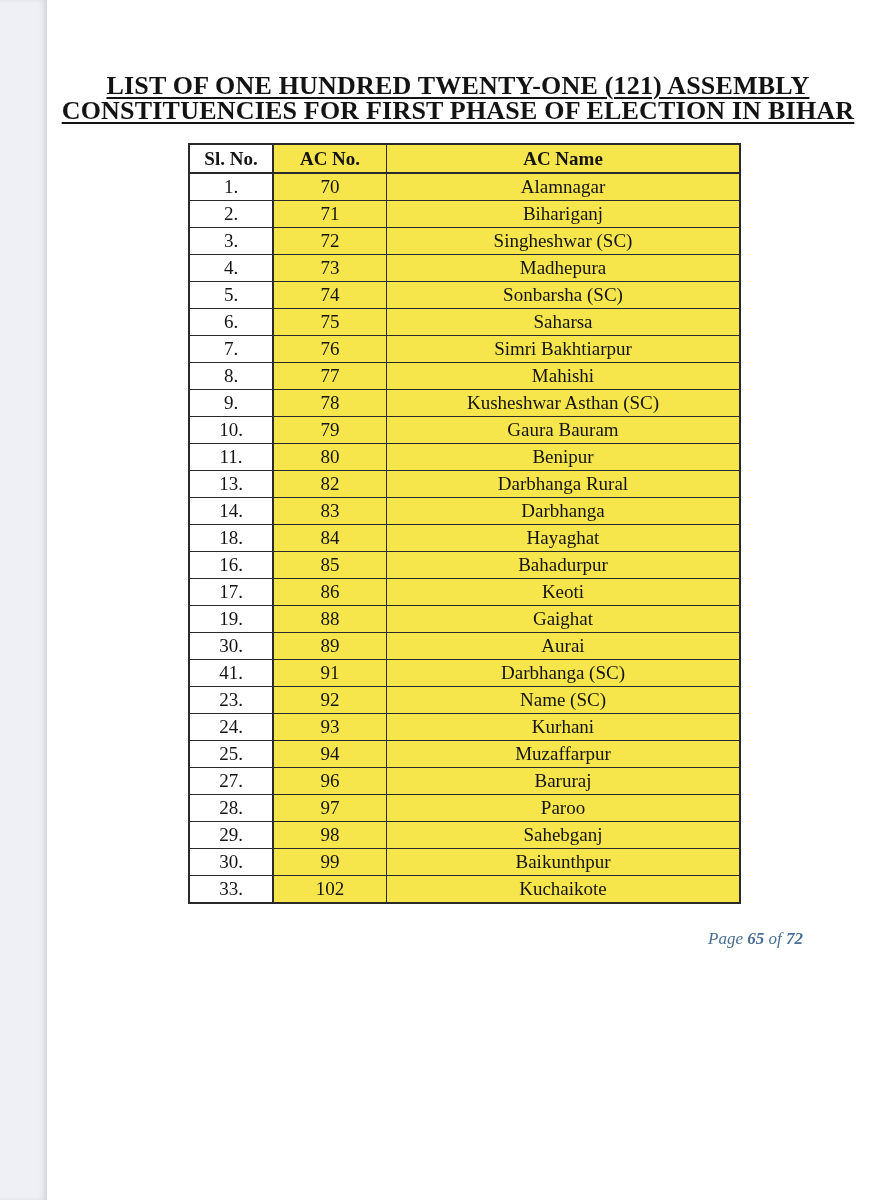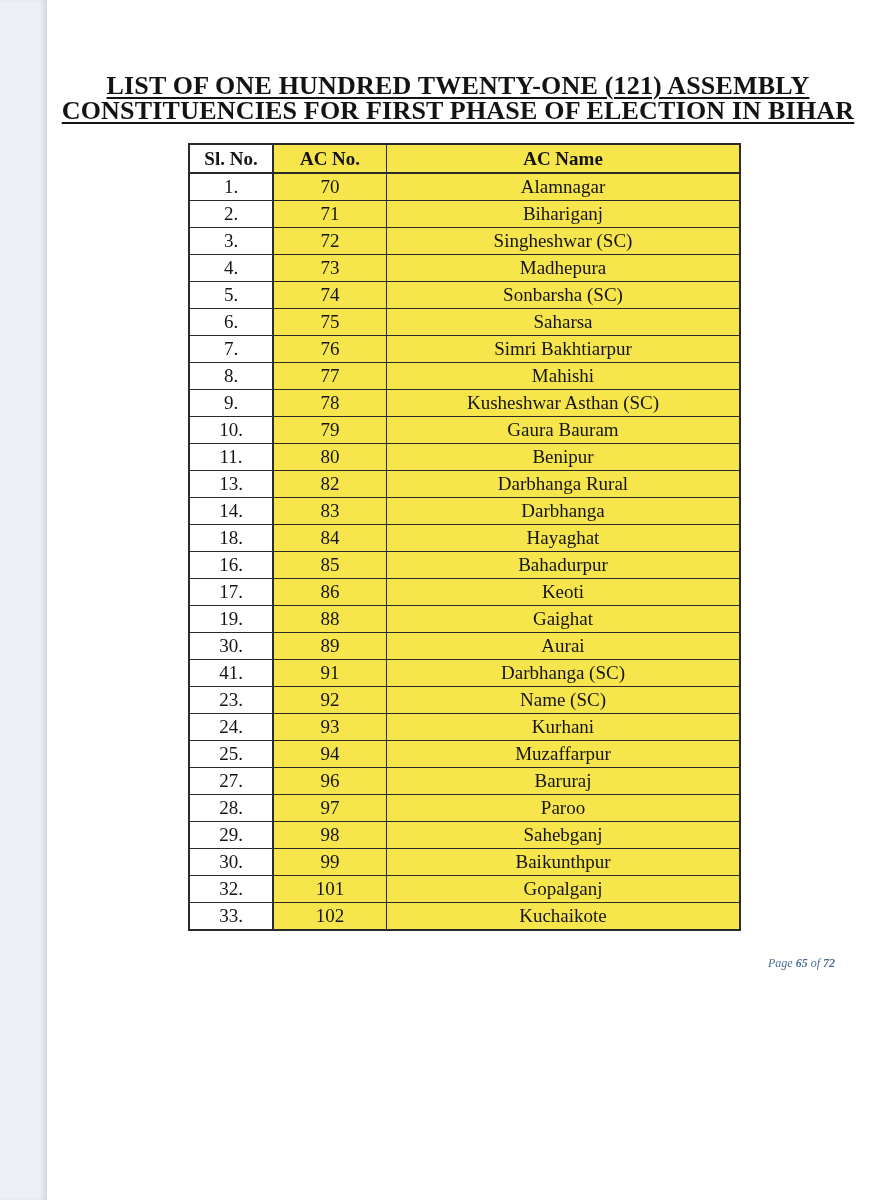--- a/index.html
+++ b/index.html
@@ -79,22 +79,22 @@
     width: 112px;
     background: var(--highlight-yellow, #f7e54c);
   }
   .col-acname {
     width: 352px;
     background: var(--highlight-yellow, #f7e54c);
   }
   .page-footer {
     margin-top: 25px;
     text-align: right;
-    padding-right: 34px;
-    font-size: 12px;
+    padding-right: 66px;
+    font-size: 17px;
     font-style: italic;
     color: var(--footer-blue, #4a6e96);
   }
   .f-word { font-style: italic; }
   .f-num  { font-style: italic; font-weight: bold; }
 </style>
 </head>
 <body>
 
 <div class="viewer-strip"></div>
@@ -239,25 +239,20 @@
           <td class="col-sl">29.</td>
           <td class="col-acno">98</td>
           <td class="col-acname">Sahebganj</td>
         </tr>
         <tr>
           <td class="col-sl">30.</td>
           <td class="col-acno">99</td>
           <td class="col-acname">Baikunthpur</td>
         </tr>
         <tr>
-          <td class="col-sl">32.</td>
-          <td class="col-acno">101</td>
-          <td class="col-acname">Gopalganj</td>
-        </tr>
-        <tr>
           <td class="col-sl">33.</td>
           <td class="col-acno">102</td>
           <td class="col-acname">Kuchaikote</td>
         </tr>
       </tbody>
   </table>
 
   <div class="page-footer">
     <span class="f-word">Page</span>
     <span class="f-num">65</span>

